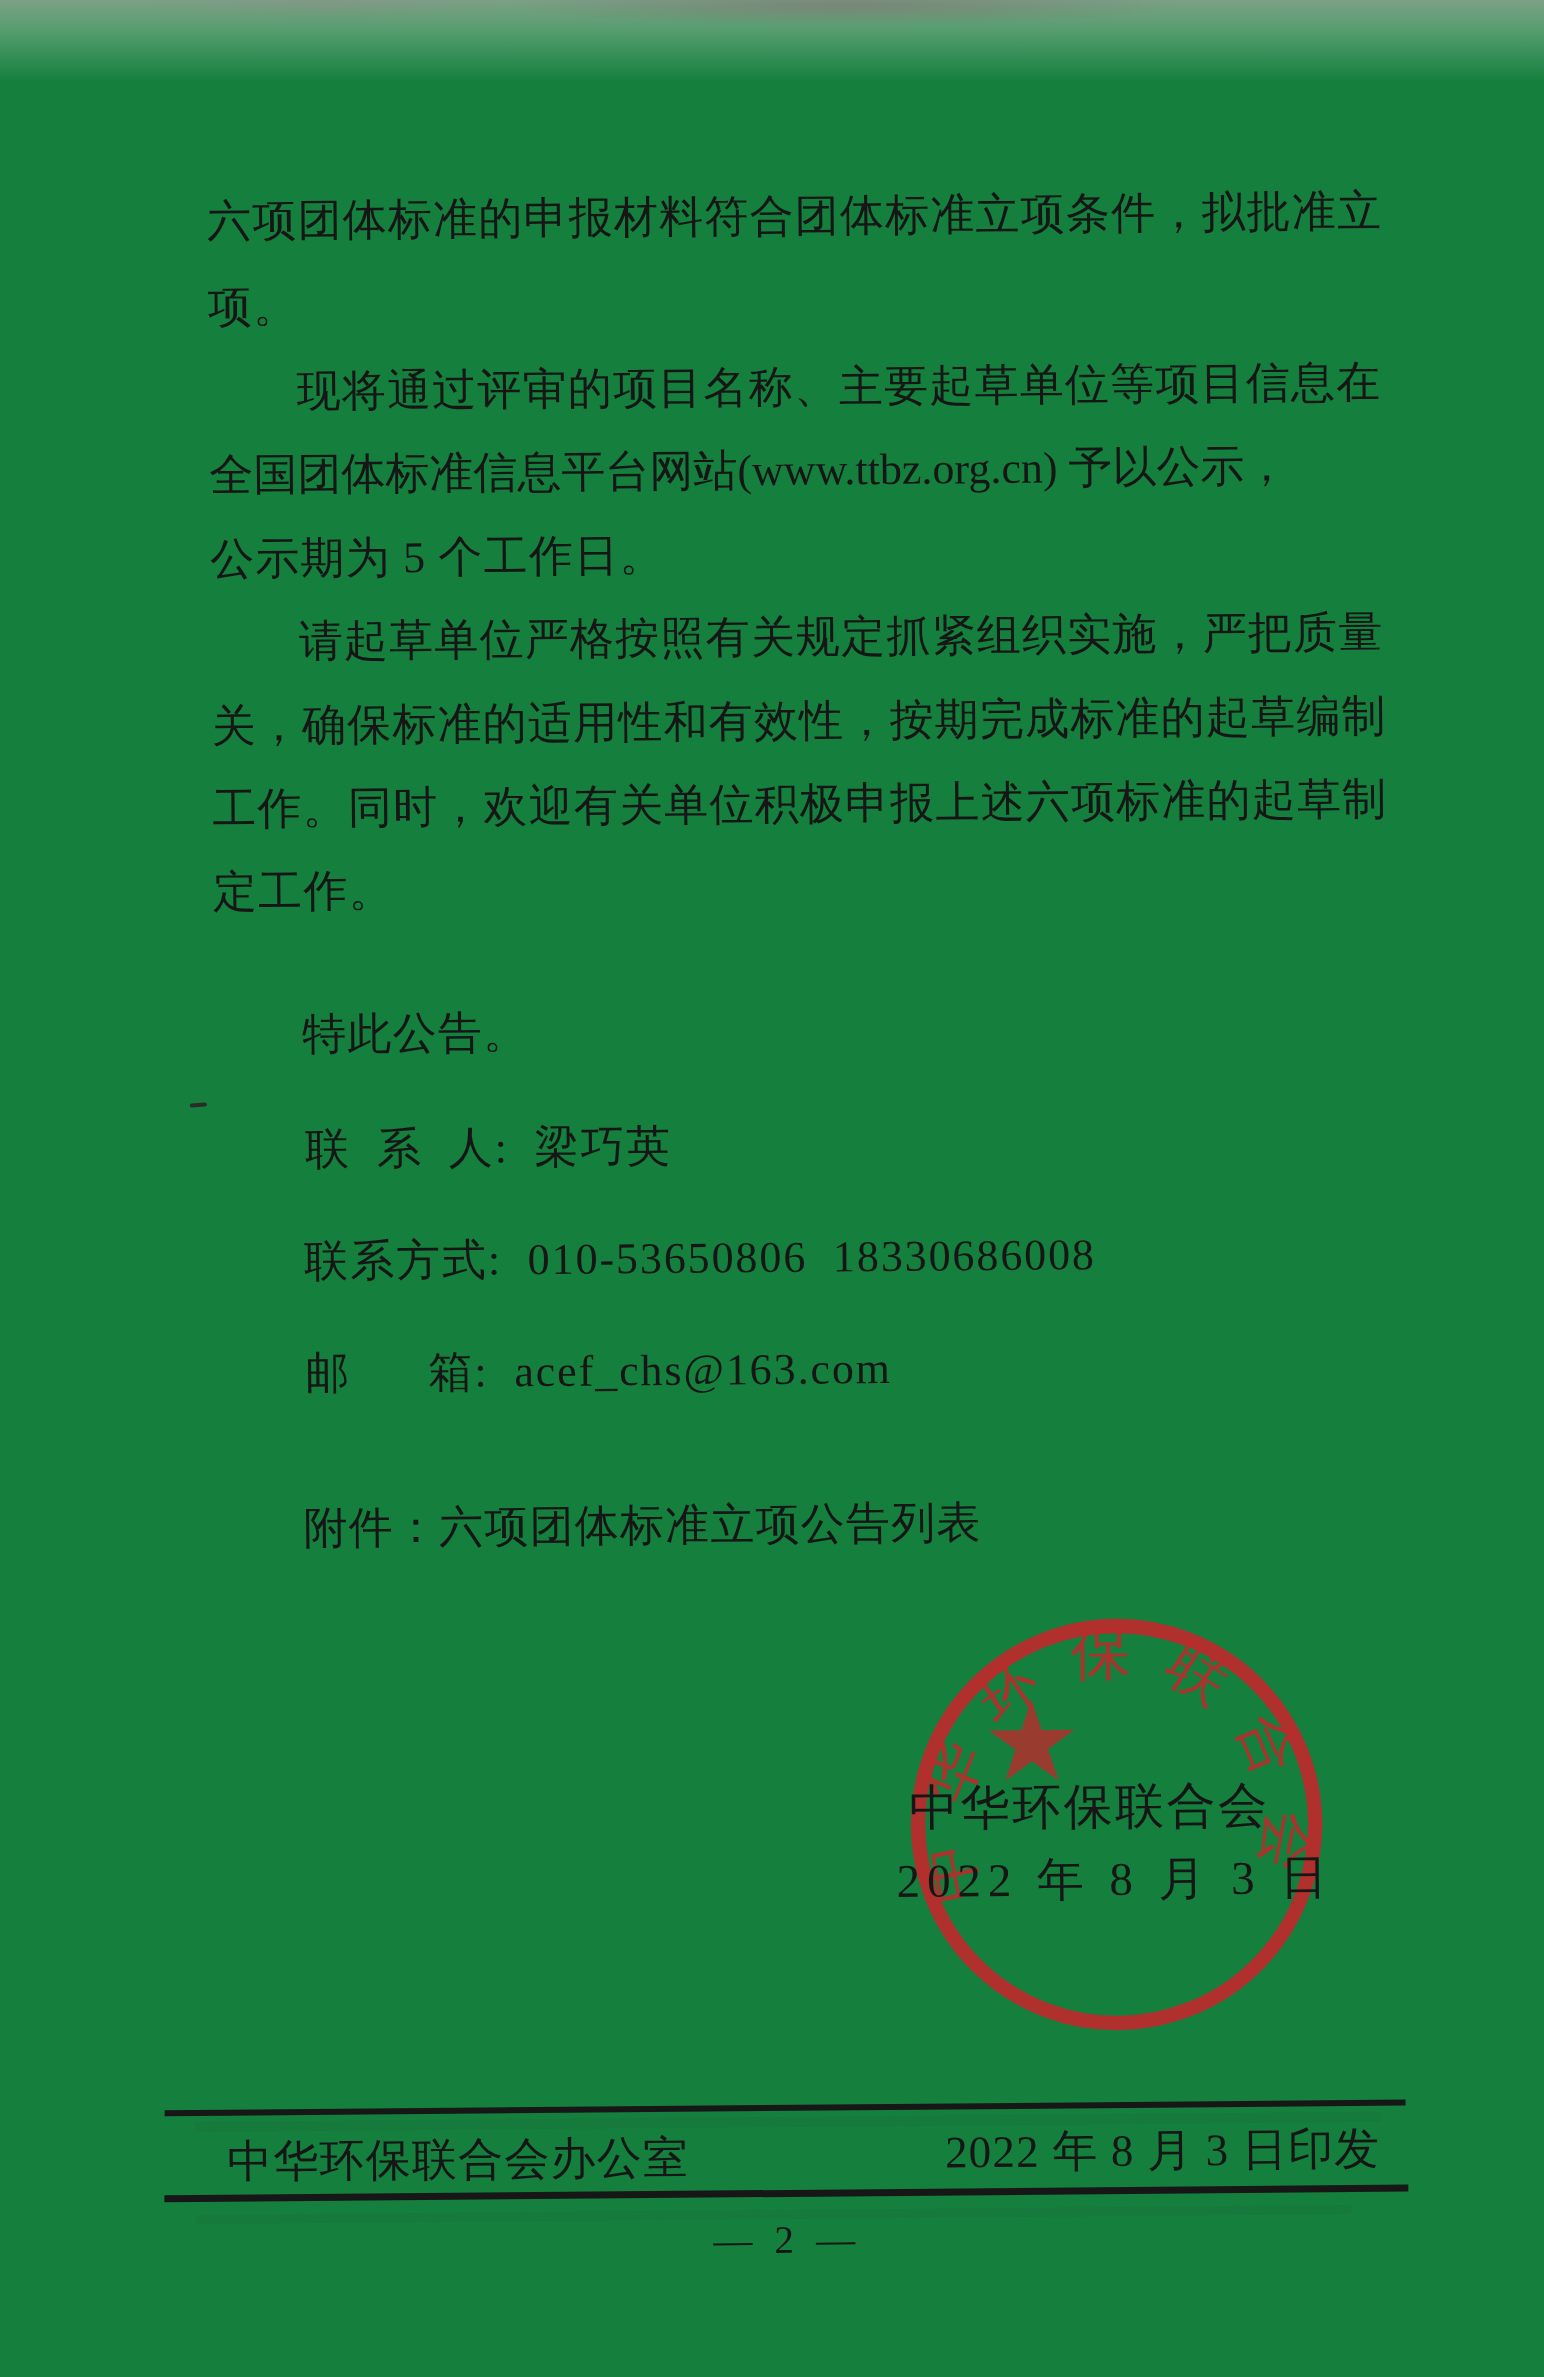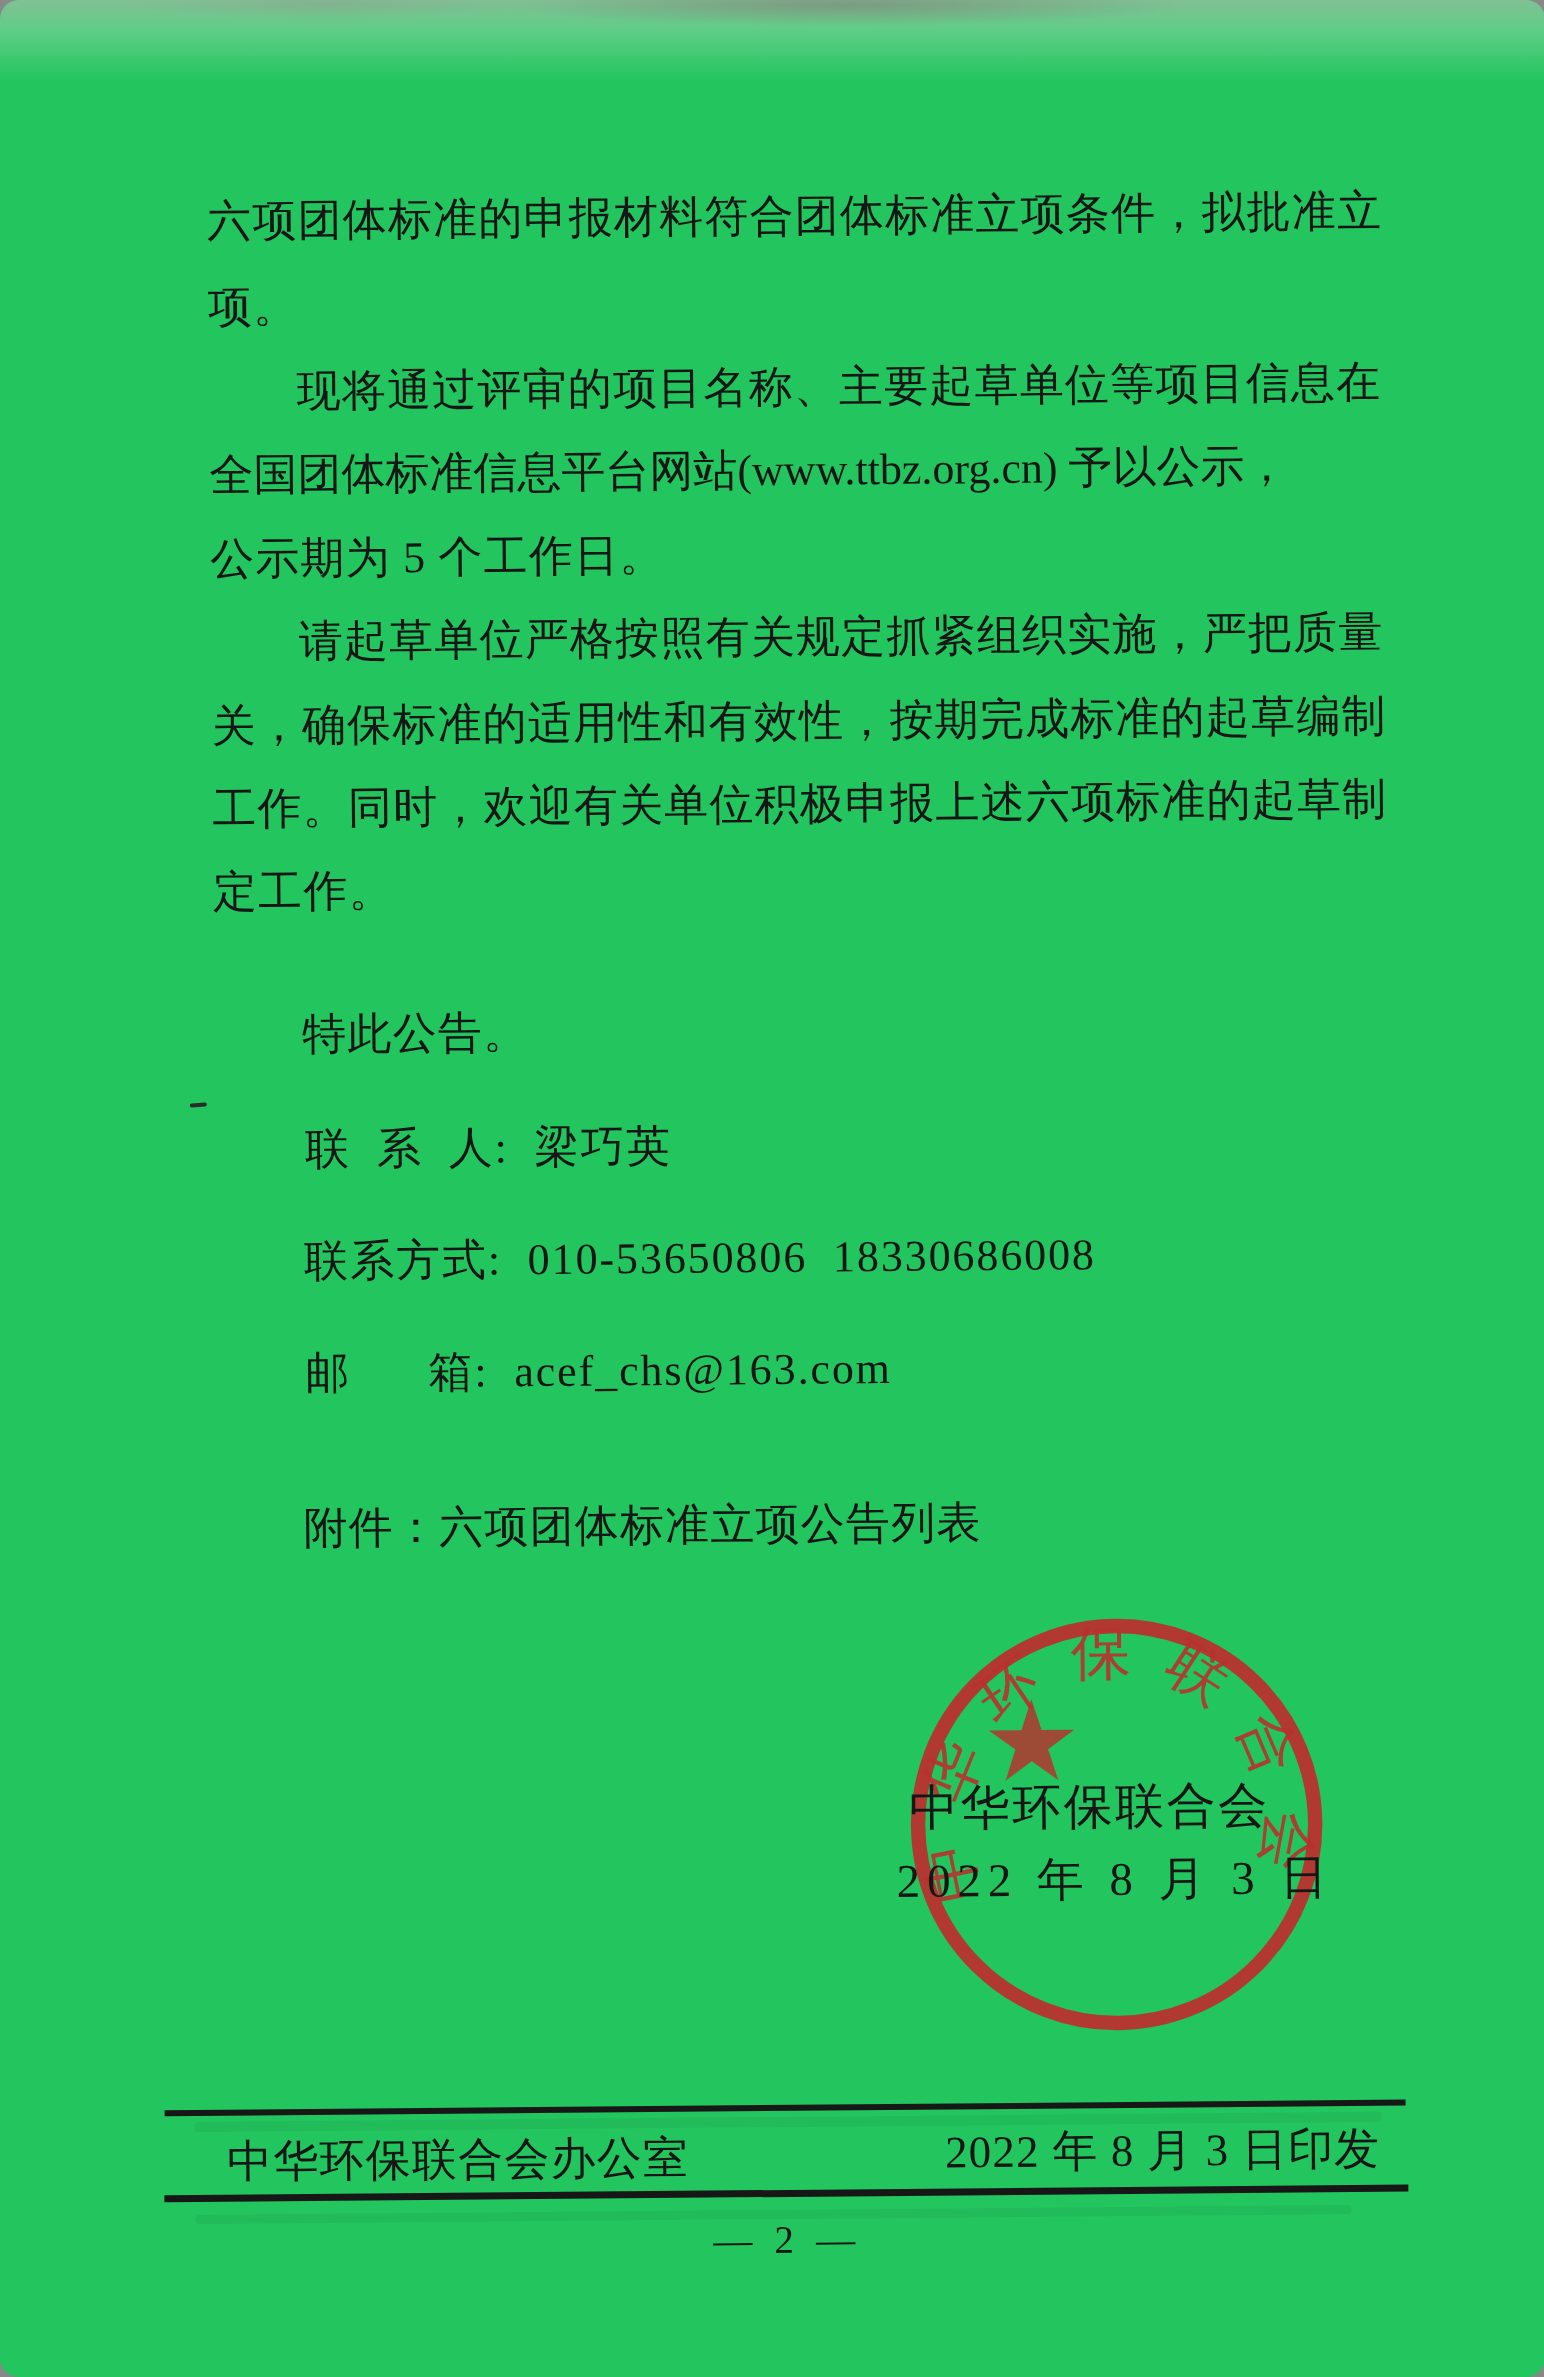--- a/index.html
+++ b/index.html
@@ -1,21 +1,20 @@
 <!DOCTYPE html>
 <html style="font-size:10px"><head>
 <meta charset="utf-8">
 <style>
   html,body { margin:0; padding:0; background:#888; }
   .page {
     position:relative; width:1545px; height:2377px;
-    background:#22c55e; overflow:hidden;
+    background:#15803d; overflow:hidden;
     font-family:"Liberation Serif","DejaVu Serif",serif;
     color:#161616;
-    border-radius:19px;
   }
   
   .content { position:absolute; left:0; top:0; width:100%; height:100%;
     transform:rotate(-0.5deg); transform-origin:50% 52%; }
 
   .tline { position:absolute; font-size:44px; line-height:1.18;
     letter-spacing:1.2px; white-space:pre; }
   .contact { letter-spacing:1.9px; }
   .sig { position:absolute; white-space:pre; z-index:3; }
   .sig-org { font-size:49px; letter-spacing:2.5px; }

